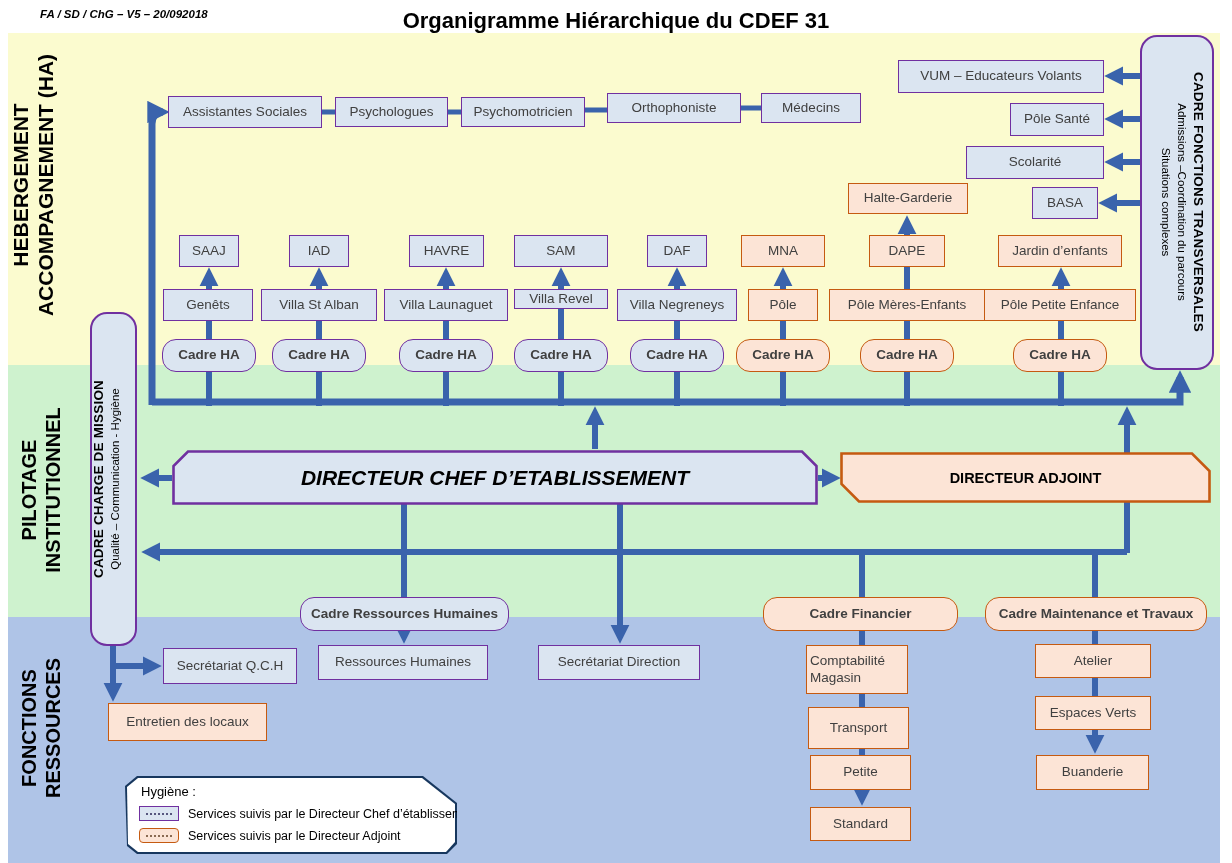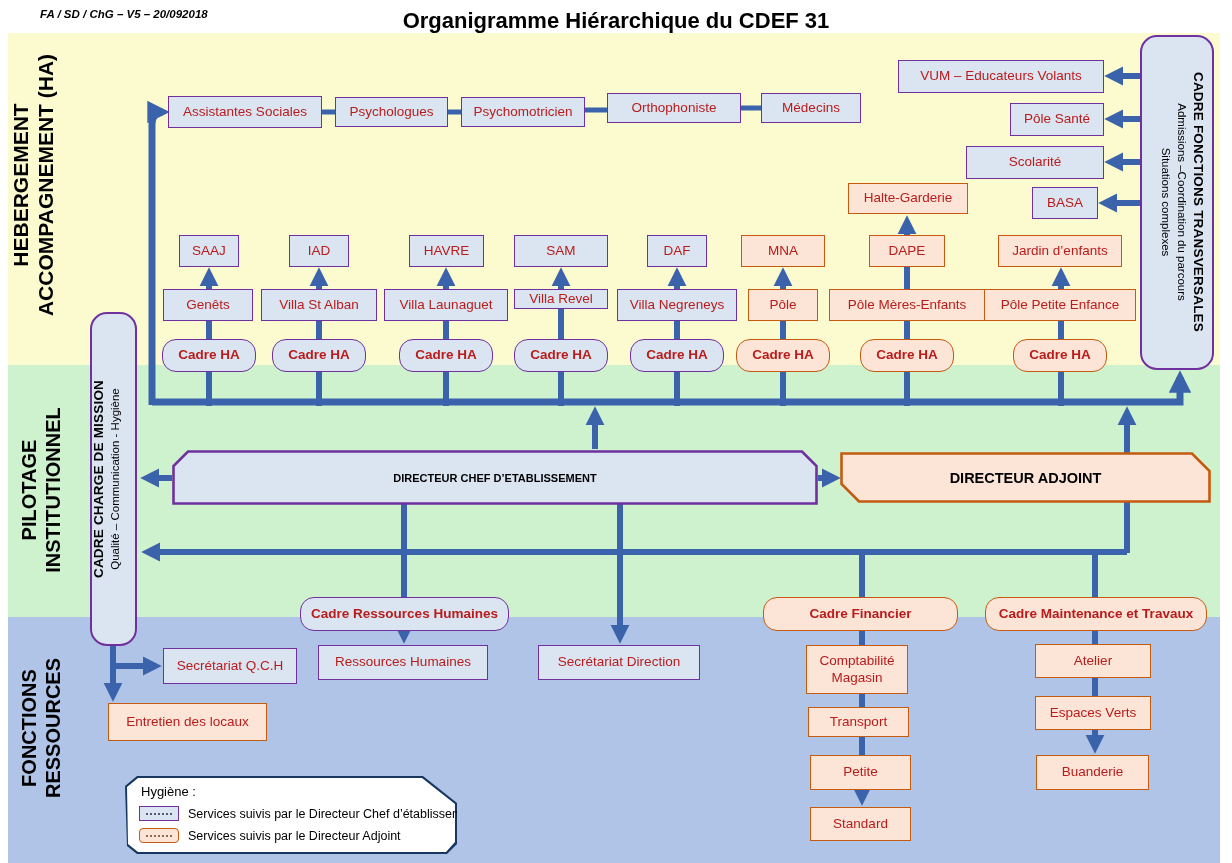--- a/index.html
+++ b/index.html
@@ -10,34 +10,34 @@
   .zone-pilotage{top:365px;height:252px;background:#CEF2CE;}
   .zone-fonctions{top:617px;height:246px;background:#AFC4E7;}
   .version{position:absolute;left:40px;top:8px;font-size:11.5px;font-weight:bold;font-style:italic;color:#000;}
   .title{position:absolute;left:266px;top:8px;width:700px;text-align:center;
          font-size:22px;font-weight:bold;color:#000;}
   .vlabel{position:absolute;transform:rotate(-90deg);text-align:center;font-weight:bold;
           color:#000;line-height:1.18;}
   .vlabel div{white-space:nowrap;}
   svg.wires{position:absolute;left:0;top:0;z-index:2;}
   .bx{position:absolute;z-index:3;display:flex;align-items:center;justify-content:center;
-      text-align:center;font-size:13.5px;line-height:1.25;color:#b91c1c;box-sizing:border-box;padding:1px 3px;}
+      text-align:left;font-size:13.5px;line-height:1.25;color:#404040;box-sizing:border-box;padding:1px 3px;}
   .blue{background:#DBE5F1;border:1.6px solid #7030A0;}
   .orange{background:#FCE4D6;border:1.6px solid #C55A11;}
   .round{border-radius:14px;font-weight:bold;}
   .tall{border-radius:17px;z-index:3;position:absolute;box-sizing:border-box;}
   .tall.blue{border-width:2px;}
   .rotlabel{position:absolute;z-index:4;text-align:center;line-height:1.35;color:#000;}
   .rotlabel .t1{font-weight:bold;font-size:13.5px;letter-spacing:.2px;}
   .rotlabel .t2{font-size:11.5px;}
   .shape-box{position:absolute;z-index:3;}
   .shape-box svg{position:absolute;left:0;top:0;width:100%;height:100%;}
   .shape-label{position:absolute;inset:0;display:flex;align-items:center;justify-content:center;
                text-align:center;color:#000;}
-  .chef-label{font-size:11px;font-weight:bold;}
+  .chef-label{font-size:21px;font-weight:bold;font-style:italic;}
   .adj-label{font-size:14.5px;font-weight:bold;}
   .legend-outer{position:absolute;left:125px;top:776px;width:332px;height:78px;z-index:5;
                 background:#17375E;
                 clip-path:polygon(12px 0,298px 0,332px 27px,332px 68px,322px 78px,12px 78px,2px 70px,0 10px);}
   .legend-inner{position:absolute;left:2px;top:2px;right:2px;bottom:2px;background:#fff;
                 clip-path:polygon(11px 0,295px 0,328px 26px,328px 64px,319px 74px,11px 74px,1px 66px,0 9px);}
   .legend-title{position:absolute;left:16px;top:8px;font-size:13px;color:#000;}
   .legend-row{position:absolute;left:14px;display:flex;align-items:center;gap:9px;}
   .legend-row .lbl{font-size:12.5px;color:#000;white-space:nowrap;}
   .sw{width:40px;height:15px;box-sizing:border-box;display:flex;align-items:center;justify-content:center;}
@@ -175,21 +175,21 @@
 
   <div class="bx blue" style="left:163px;top:648px;width:134px;height:36px">Secrétariat Q.C.H</div>
   <div class="bx orange" style="left:108px;top:703px;width:159px;height:38px">Entretien des locaux</div>
 
   <div class="bx blue" style="left:318px;top:645px;width:170px;height:35px">Ressources Humaines</div>
   <div class="bx blue round" style="left:300px;top:597px;width:209px;height:34px">Cadre Ressources Humaines</div>
   <div class="bx blue" style="left:538px;top:645px;width:162px;height:35px">Secrétariat Direction</div>
 
   <div class="bx orange round" style="left:763px;top:597px;width:195px;height:34px">Cadre Financier</div>
   <div class="bx orange" style="left:806px;top:645px;width:102px;height:49px">Comptabilité Magasin</div>
-  <div class="bx orange" style="left:808px;top:707px;width:101px;height:30px">Transport</div>
+  <div class="bx orange" style="left:808px;top:707px;width:101px;height:42px">Transport</div>
   <div class="bx orange" style="left:810px;top:755px;width:101px;height:35px">Petite</div>
   <div class="bx orange" style="left:810px;top:807px;width:101px;height:34px">Standard</div>
 
   <div class="bx orange round" style="left:985px;top:597px;width:222px;height:34px">Cadre Maintenance et Travaux</div>
   <div class="bx orange" style="left:1035px;top:644px;width:116px;height:34px">Atelier</div>
   <div class="bx orange" style="left:1035px;top:696px;width:116px;height:34px">Espaces Verts</div>
   <div class="bx orange" style="left:1036px;top:755px;width:113px;height:35px">Buanderie</div>
 
   <div class="legend-outer">
     <div class="legend-inner"></div>

